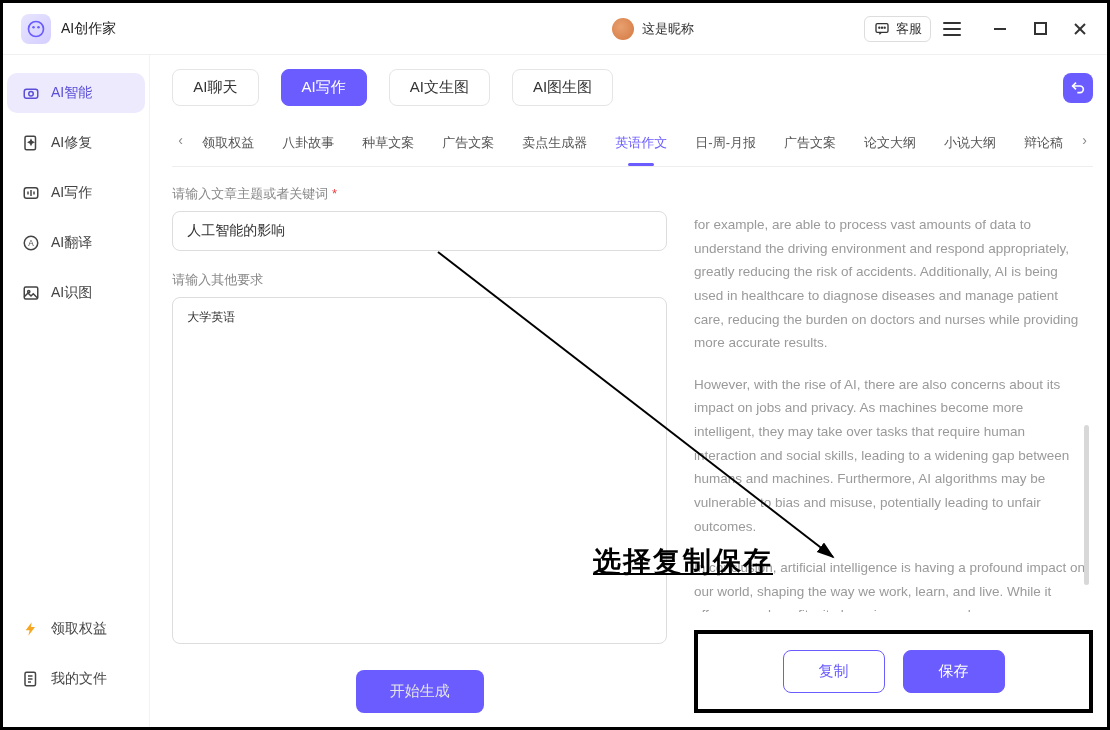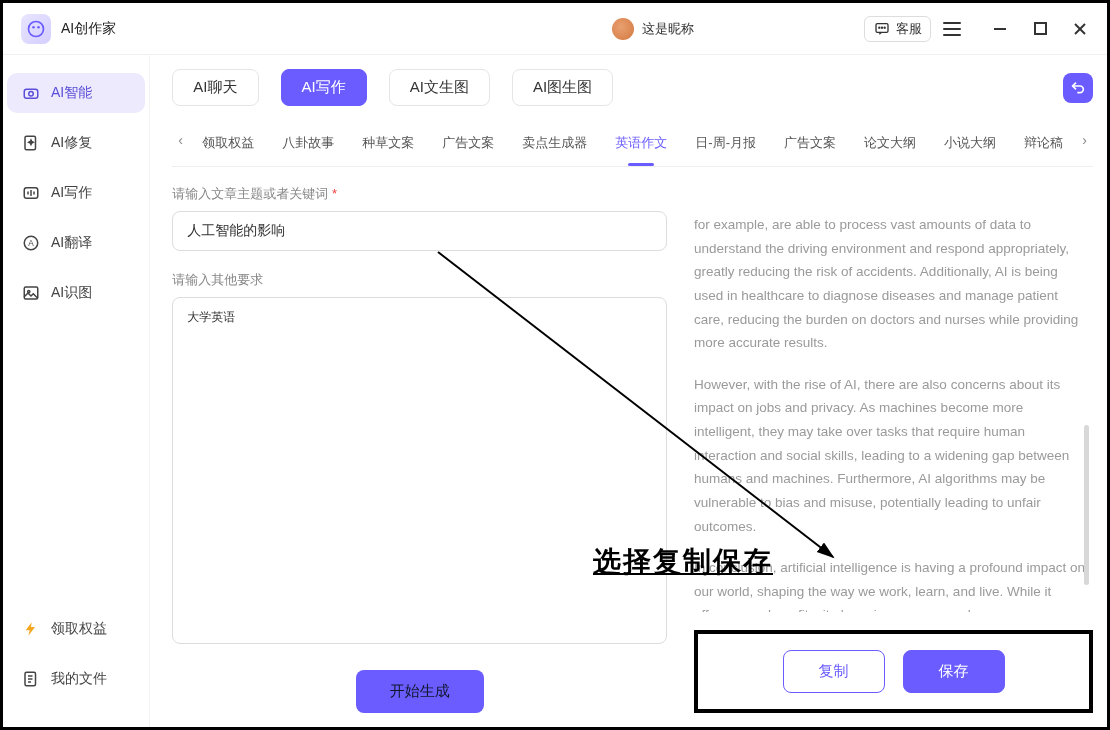--- a/index.html
+++ b/index.html
@@ -36,21 +36,21 @@
 .chev { position: absolute; top: 12px; color: #888; cursor: pointer; font-size: 14px; }
 .chev.left { left: 6px; }
 .chev.right { right: 6px; }
 .content { flex: 1; display: flex; gap: 26px; margin-top: 18px; min-height: 0; }
 .left-col { flex: 1; display: flex; flex-direction: column; }
 .label { font-size: 13px; color: #888; margin-bottom: 8px; }
 .req { color: #f04040; }
 .text-input { width: 100%; border: 1px solid #ddd; border-radius: 8px; padding: 11px 14px; font-size: 14px; color: #333; background: #fff; }
 .gap { height: 20px; }
 .textarea { width: 100%; flex: 1; border: 1px solid #ddd; border-radius: 8px; padding: 11px 14px; font-size: 12px; color: #333; background: #fff; resize: none; min-height: 280px; }
-.gen-btn { margin: 26px auto 0; width: 128px; padding: 12px 0; background: #6a5cff; color: #0f172a; border: none; border-radius: 8px; font-size: 15px; cursor: pointer; }
+.gen-btn { margin: 26px auto 0; width: 128px; padding: 12px 0; background: #6a5cff; color: #e5e5e5; border: none; border-radius: 8px; font-size: 15px; cursor: pointer; }
 .right-col { width: 400px; display: flex; flex-direction: column; border-left: 1px solid transparent; }
 .output { flex: 1; font-size: 13.5px; line-height: 1.75; color: #9a9a9a; overflow-y: auto; padding-right: 8px; margin-top: 28px; }
 .output p { margin-bottom: 18px; }
 .action-row { display: flex; gap: 18px; justify-content: center; align-items: center; margin-top: 18px; padding: 16px 14px; border: 4px solid #000; }
 .btn { width: 102px; padding: 11px 0; border-radius: 8px; font-size: 15px; cursor: pointer; text-align: center; }
 .btn-outline { background: #fff; border: 1px solid #6a5cff; color: #6a5cff; }
 .btn-solid { background: #6a5cff; border: 1px solid #6a5cff; color: #fff; }
 .scroll-thumb { position: absolute; right: 18px; top: 370px; width: 5px; height: 160px; background: #d8d8d8; border-radius: 3px; }
 .annotation { position: absolute; left: 590px; top: 540px; font-size: 28px; font-weight: 600; text-decoration: underline; color: #000; z-index: 50; pointer-events: none; letter-spacing: 2px; }
 .arrow-svg { position: absolute; left: 430px; top: 244px; z-index: 49; pointer-events: none; }

